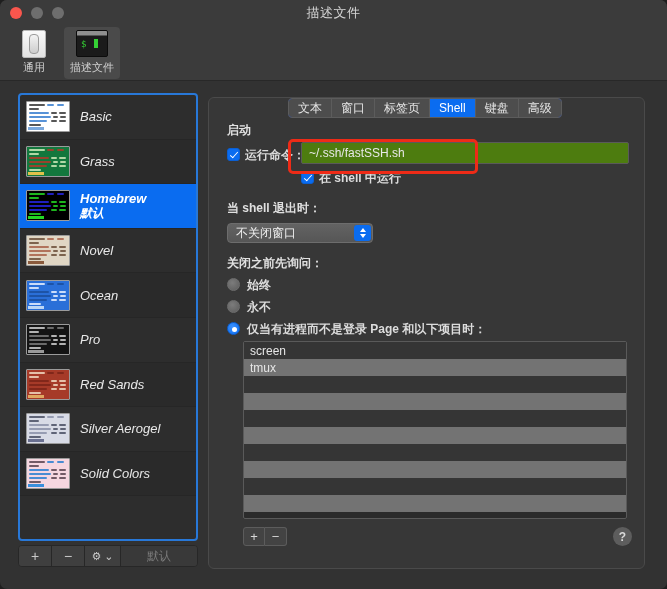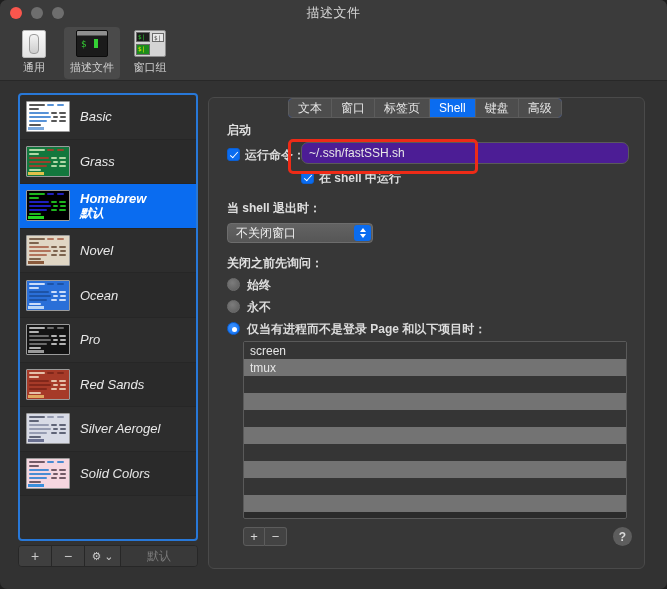--- a/index.html
+++ b/index.html
@@ -229,23 +229,23 @@
     transform: rotate(42deg);
   }
   .lbl { position: absolute; font-size: 12px; color: #dcdcdc; }
 
   #cb-runcmd { left: 18px; top: 50px; }
   #lb-runcmd { left: 36px; top: 49px; font-weight: 700; }
 
   #cmd-field {
     position: absolute; left: 92px; top: 44px;
     width: 328px; height: 22px;
-    background: #4c1d95;
+    background: #4d7c0f;
     border: 1px solid #5a5a5a;
-    border-radius: 7px;
+    border-radius: 2px;
     display: flex; align-items: center;
     padding-left: 7px;
     font-size: 12px; color: #e8e8e8;
   }
 
   #cb-inshell { left: 92px; top: 73px; }
   #lb-inshell { left: 110px; top: 72px; font-weight: 700; }
 
   
   #annot {
@@ -360,30 +360,20 @@
     <div class="tbitem active" style="left:64px;">
       <div class="tbicon">
         <div id="ic-profiles">
             <div class="bar"></div>
             <div class="pr">$&nbsp;<span class="cur"></span></div>
           </div>
       </div>
       <div class="tblabel">描述文件</div>
     </div>
 
-    <div class="tbitem" style="left:122px;">
-      <div class="tbicon">
-        <div id="ic-groups">
-          <div class="w w1">$|</div>
-            <div class="w w2">$|</div>
-            <div class="w w3">$|</div>
-        </div>
-      </div>
-      <div class="tblabel">窗口组</div>
-    </div>
 
   </div>
 
   <div id="sidebar-wrap">
     <div id="profile-list">
         <div class="prow">
           <div class="pthumb" style="background: rgb(255, 255, 255);">
             <div class="tline" style="left: 2px; top: 2px; width: 16px; background: rgb(58, 58, 58); opacity: 0.85;"></div>
             <div class="tline" style="left: 2px; top: 6px; width: 10px; background: rgb(58, 58, 58); opacity: 0.85;"></div>
             <div class="tline" style="left: 20px; top: 2px; width: 7px; background: rgb(58, 127, 208); opacity: 0.85;"></div>

